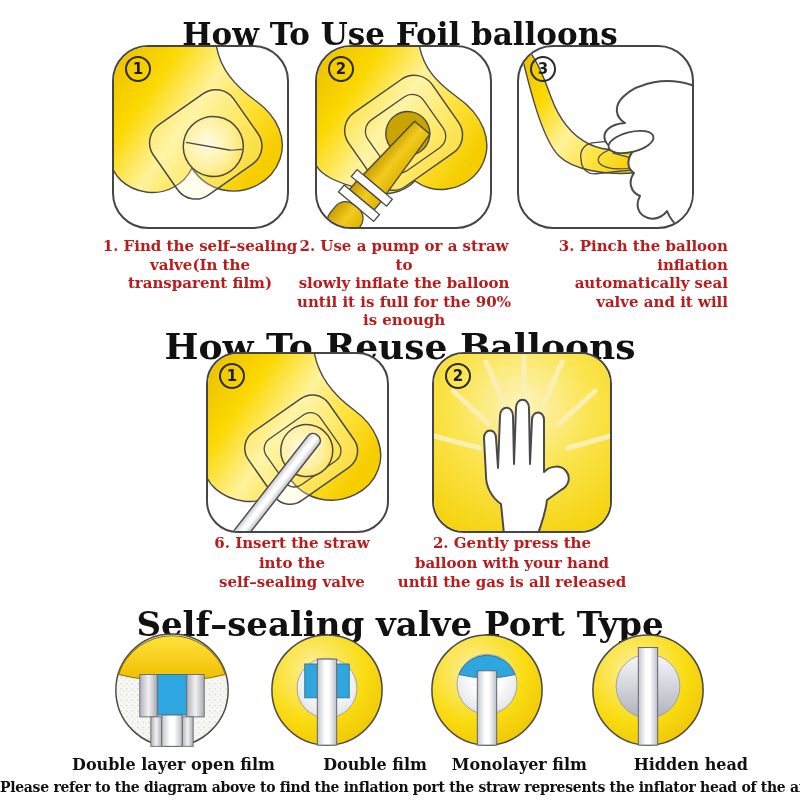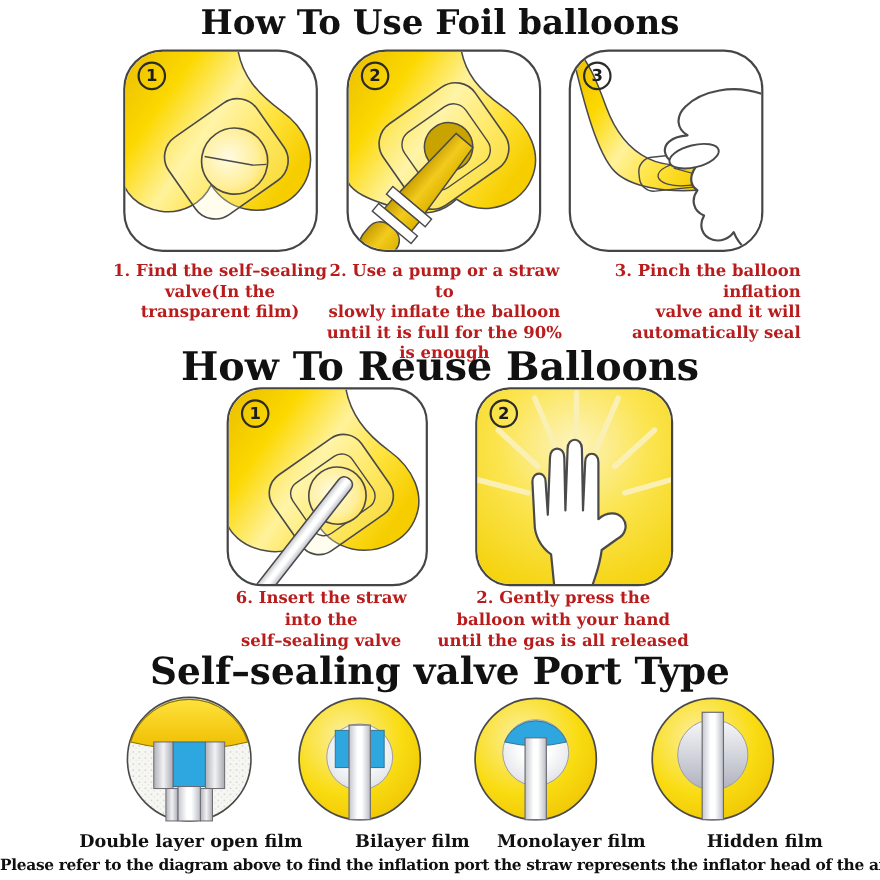--- a/index.html
+++ b/index.html
@@ -2,21 +2,21 @@
 <html><head>
 <meta charset="utf-8">
 <style>
   html,body{margin:0;padding:0;background:#ffffff;}
   #stage{
     position:relative;width:800px;height:800px;background:#ffffff;
     font-family:"DejaVu Serif",serif;color:#141414;overflow:hidden;
   }
   .title{
     position:absolute;left:0;width:800px;text-align:center;
-    font-weight:bold;color:#111;white-space:nowrap;
+    font-weight:bold;color:#111;white-space:nowrap;margin-top:13px;
   }
   #title-use{top:3px;font-size:31px;}
   #title-reuse{top:312px;font-size:36px;}
   #title-ports{top:591px;font-size:34px;}
   .panel{
     position:absolute;background:#fff;border:2px solid #454545;
     overflow:hidden;box-sizing:border-box;
   }
   .panel svg{display:block;}
   .row1{top:45px;width:177px;height:184px;border-radius:36px;}
@@ -175,22 +175,22 @@
     <div>transparent film)</div>
   </div>
   <div class="caption cap-r1" id="use-c2">
     <div>2. Use a pump or a straw to</div>
     <div>slowly inflate the balloon</div>
     <div>until it is full for the 90%</div>
     <div>is enough</div>
   </div>
   <div class="caption cap-r1" id="use-c3">
     <div>3. Pinch the balloon inflation</div>
+    <div>automatically seal</div>
     <div>valve and it will</div>
-    <div>automatically seal</div>
   </div>
 
   <div class="title" id="title-reuse">How To Reuse Balloons</div>
 
   <div class="panel row2" id="reuse-p1">
     <span class="badge">1</span>
     <svg width="179" height="177" viewBox="0 0 179 177">
       <path d="M-3,-3 H106 C110,22 124,40 146,56 C168,72 178,96 170,116 C162,138 136,150 112,145 C99,142 88,134 81,123 C73,140 54,150 35,147 C14,144 -3,130 -3,114 Z" fill="url(#gGold)" stroke="#4a4a4a" stroke-width="1.4"></path>
       <g transform="translate(94,95) rotate(-35)">
         <rect x="-50" y="-42" width="98" height="84" rx="20" fill="rgba(255,250,200,0.30)" stroke="#4a4a4a" stroke-width="1.5"></rect>
@@ -264,18 +264,18 @@
   </div>
   <div class="port-circle" id="port-3">
     <svg width="116" height="120" viewBox="0 0 120 124">
       <circle cx="60" cy="60" r="57" fill="url(#gCircleY)" stroke="#4a4a4a" stroke-width="1.6"></circle>
       <circle cx="60" cy="56" r="33" fill="url(#gInnerGray)" stroke="#9a9aa2" stroke-width="0.9"></circle>
       <rect x="50" y="16" width="20" height="101" fill="url(#gStraw)" stroke="#6b6b70" stroke-width="1.1"></rect>
     </svg>
   </div>
 
   <div class="port-label" id="port-l0">Double layer open film</div>
-  <div class="port-label" id="port-l1">Bilayer film</div>
+  <div class="port-label" id="port-l1">Double film</div>
   <div class="port-label" id="port-l2">Monolayer film</div>
-  <div class="port-label" id="port-l3">Hidden film</div>
+  <div class="port-label" id="port-l3">Hidden head</div>
 
   <div id="footer">Please refer to the diagram above to find the inflation port the straw represents the inflator head of the air pump</div>
 </div>
 
 </body></html>

